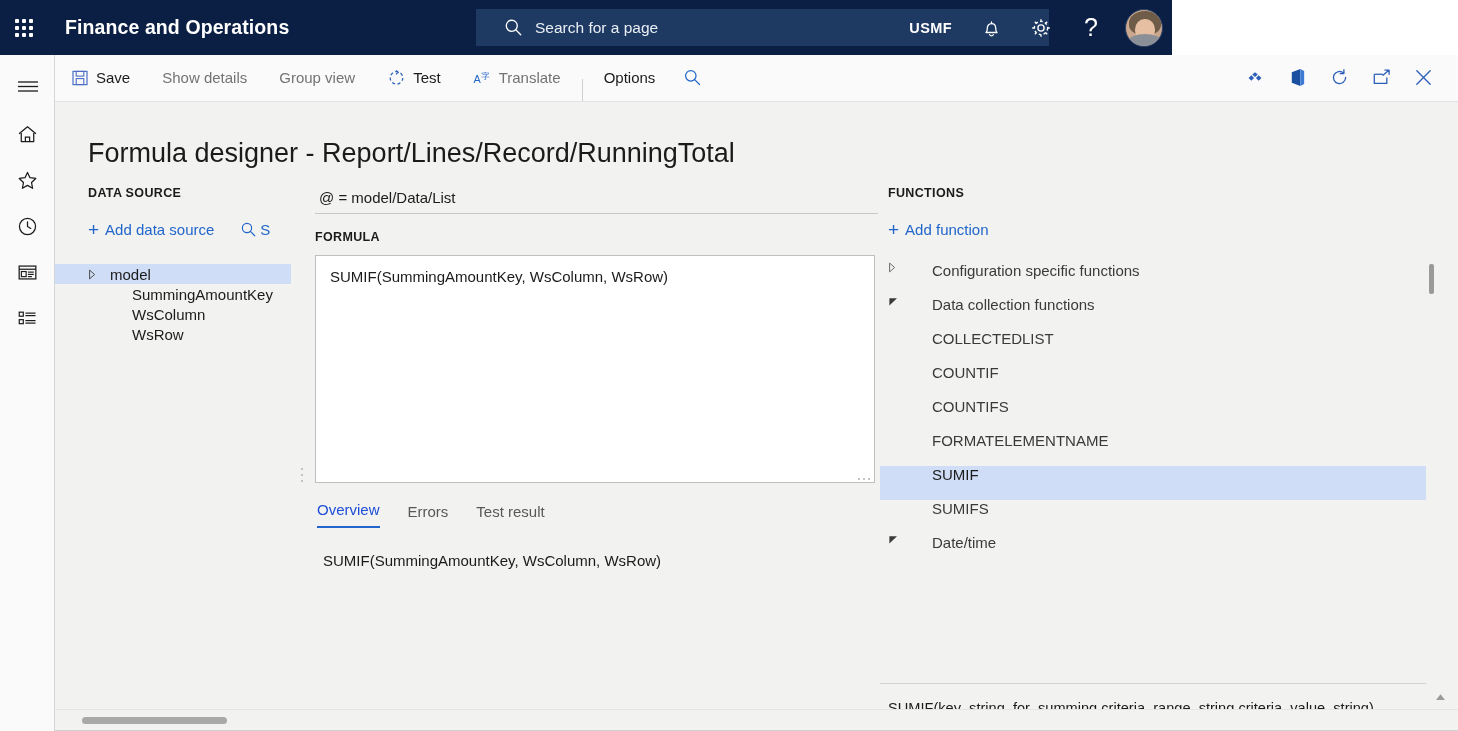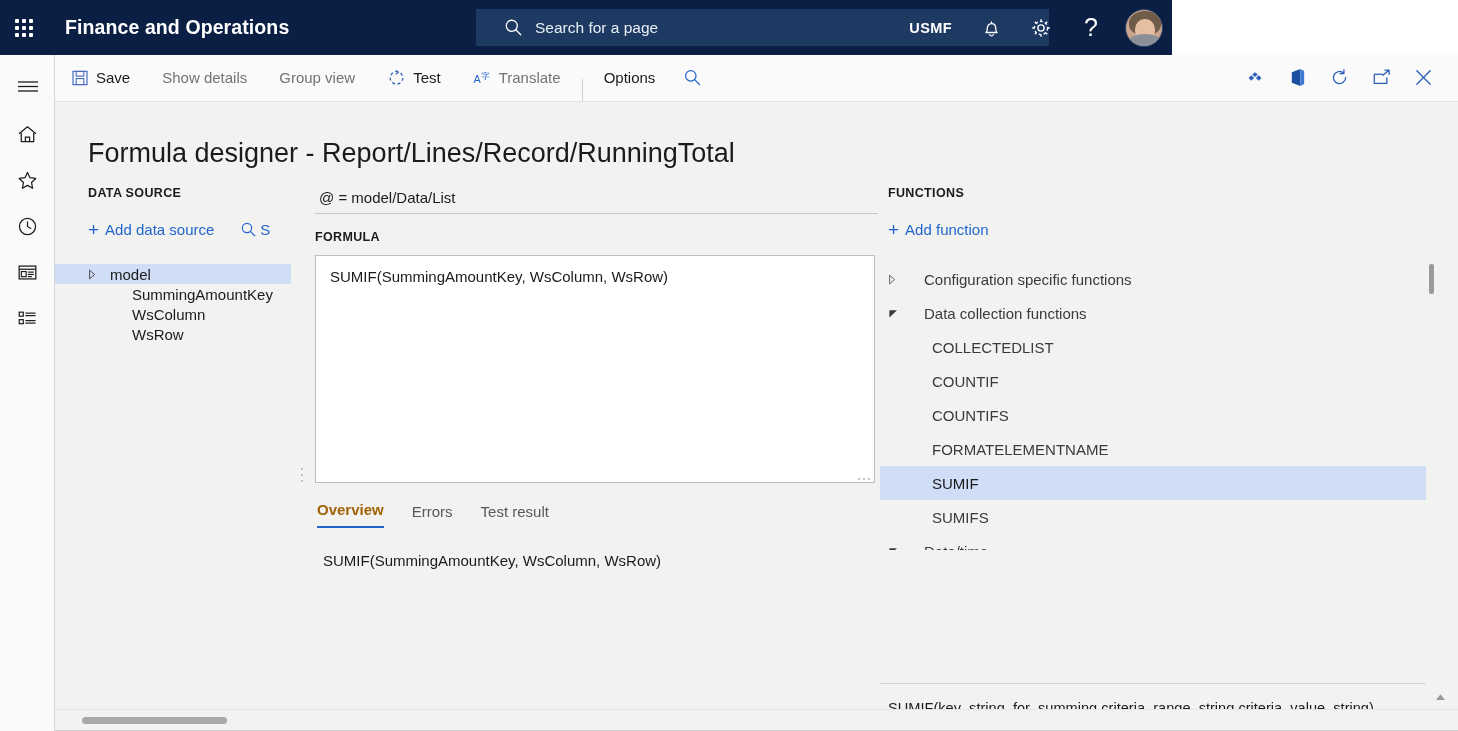--- a/index.html
+++ b/index.html
@@ -166,36 +166,36 @@
     display: flex; gap: 3px; cursor: ns-resize;
   }
   .grip i { width: 2px; height: 2px; background: #b0b0b0; display: block; border-radius: 50%; }
   .tabs {
     margin-top: 18px; display: flex; align-items: flex-end; gap: 28px;
     padding-left: 2px;
   }
   .tab {
     font-size: 15px; color: #585858; padding-bottom: 8px; cursor: pointer; white-space: nowrap;
   }
-  .tab.active { color: #a16207; font-weight: bold; border-bottom: 2px solid #2266cc; }
+  .tab.active { color: #1d4ed8; font-weight: normal; border-bottom: 2px solid #2266cc; }
   .tab-body {
     margin-top: 24px; padding-left: 8px;
     font-size: 15px; color: #1b1b1b;
   }
 
   
   .fn-col { position: absolute; left: 825px; top: 84px; width: 578px; height: 545px; }
   .fn-actions { margin-top: 20px; padding-left: 8px; }
   .fn-tree {
     position: absolute; left: 0; top: 76px; width: 546px; height: 288px;
     overflow: hidden;
   }
   .fn-row {
-    display: flex; align-items: center; height: 34px;
-    font-size: 15px; color: #3a3a3a; cursor: pointer; padding-left: 8px;
+    display: flex; align-items: flex-start; height: 34px;
+    font-size: 15px; color: #3a3a3a; cursor: pointer; padding-left: 8px; gap: 8px;
   }
   .fn-row.sel { background: #cfddf7; color: #1b1b1b; }
   .fn-row .tw { width: 36px; flex: 0 0 36px; }
   .fn-leaf { padding-left: 52px; }
   .fn-scroll {
     position: absolute; right: 24px; top: 76px; width: 5px; height: 284px;
   }
   .fn-thumb { position: absolute; top: 2px; left: 0; width: 5px; height: 30px; background: #9a9a9a; border-radius: 2px; }
 
   .fn-desc {

